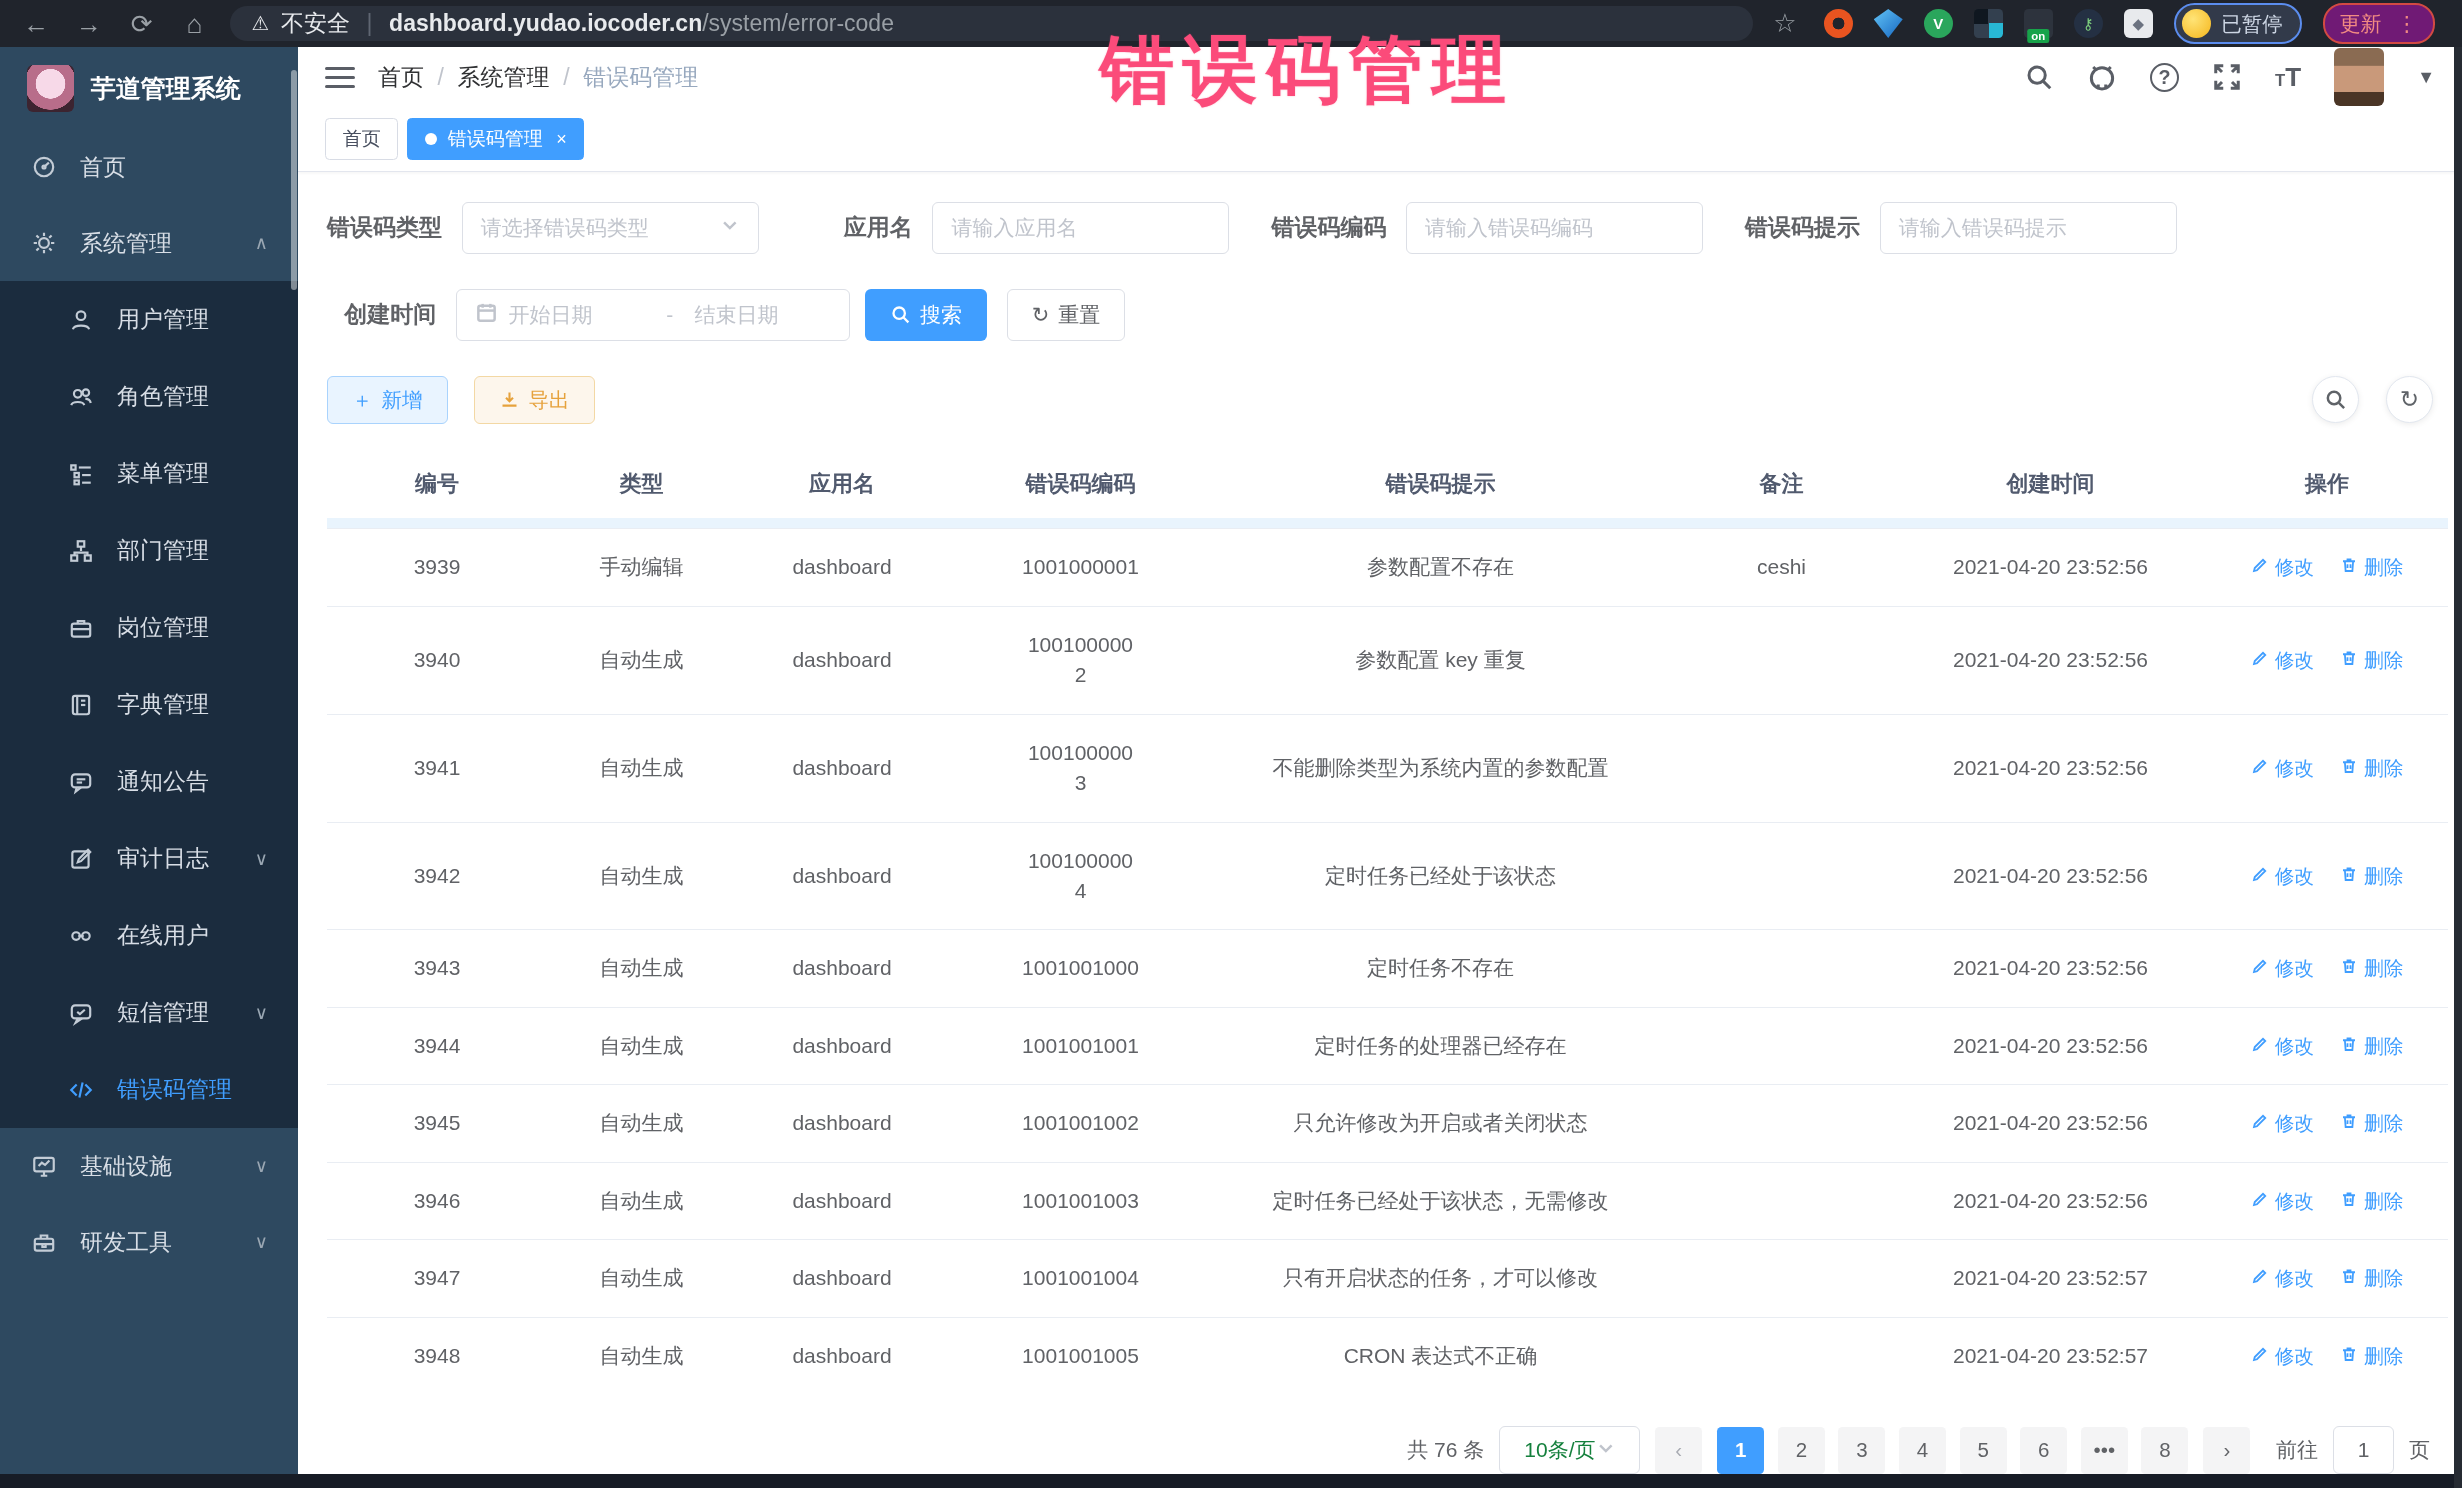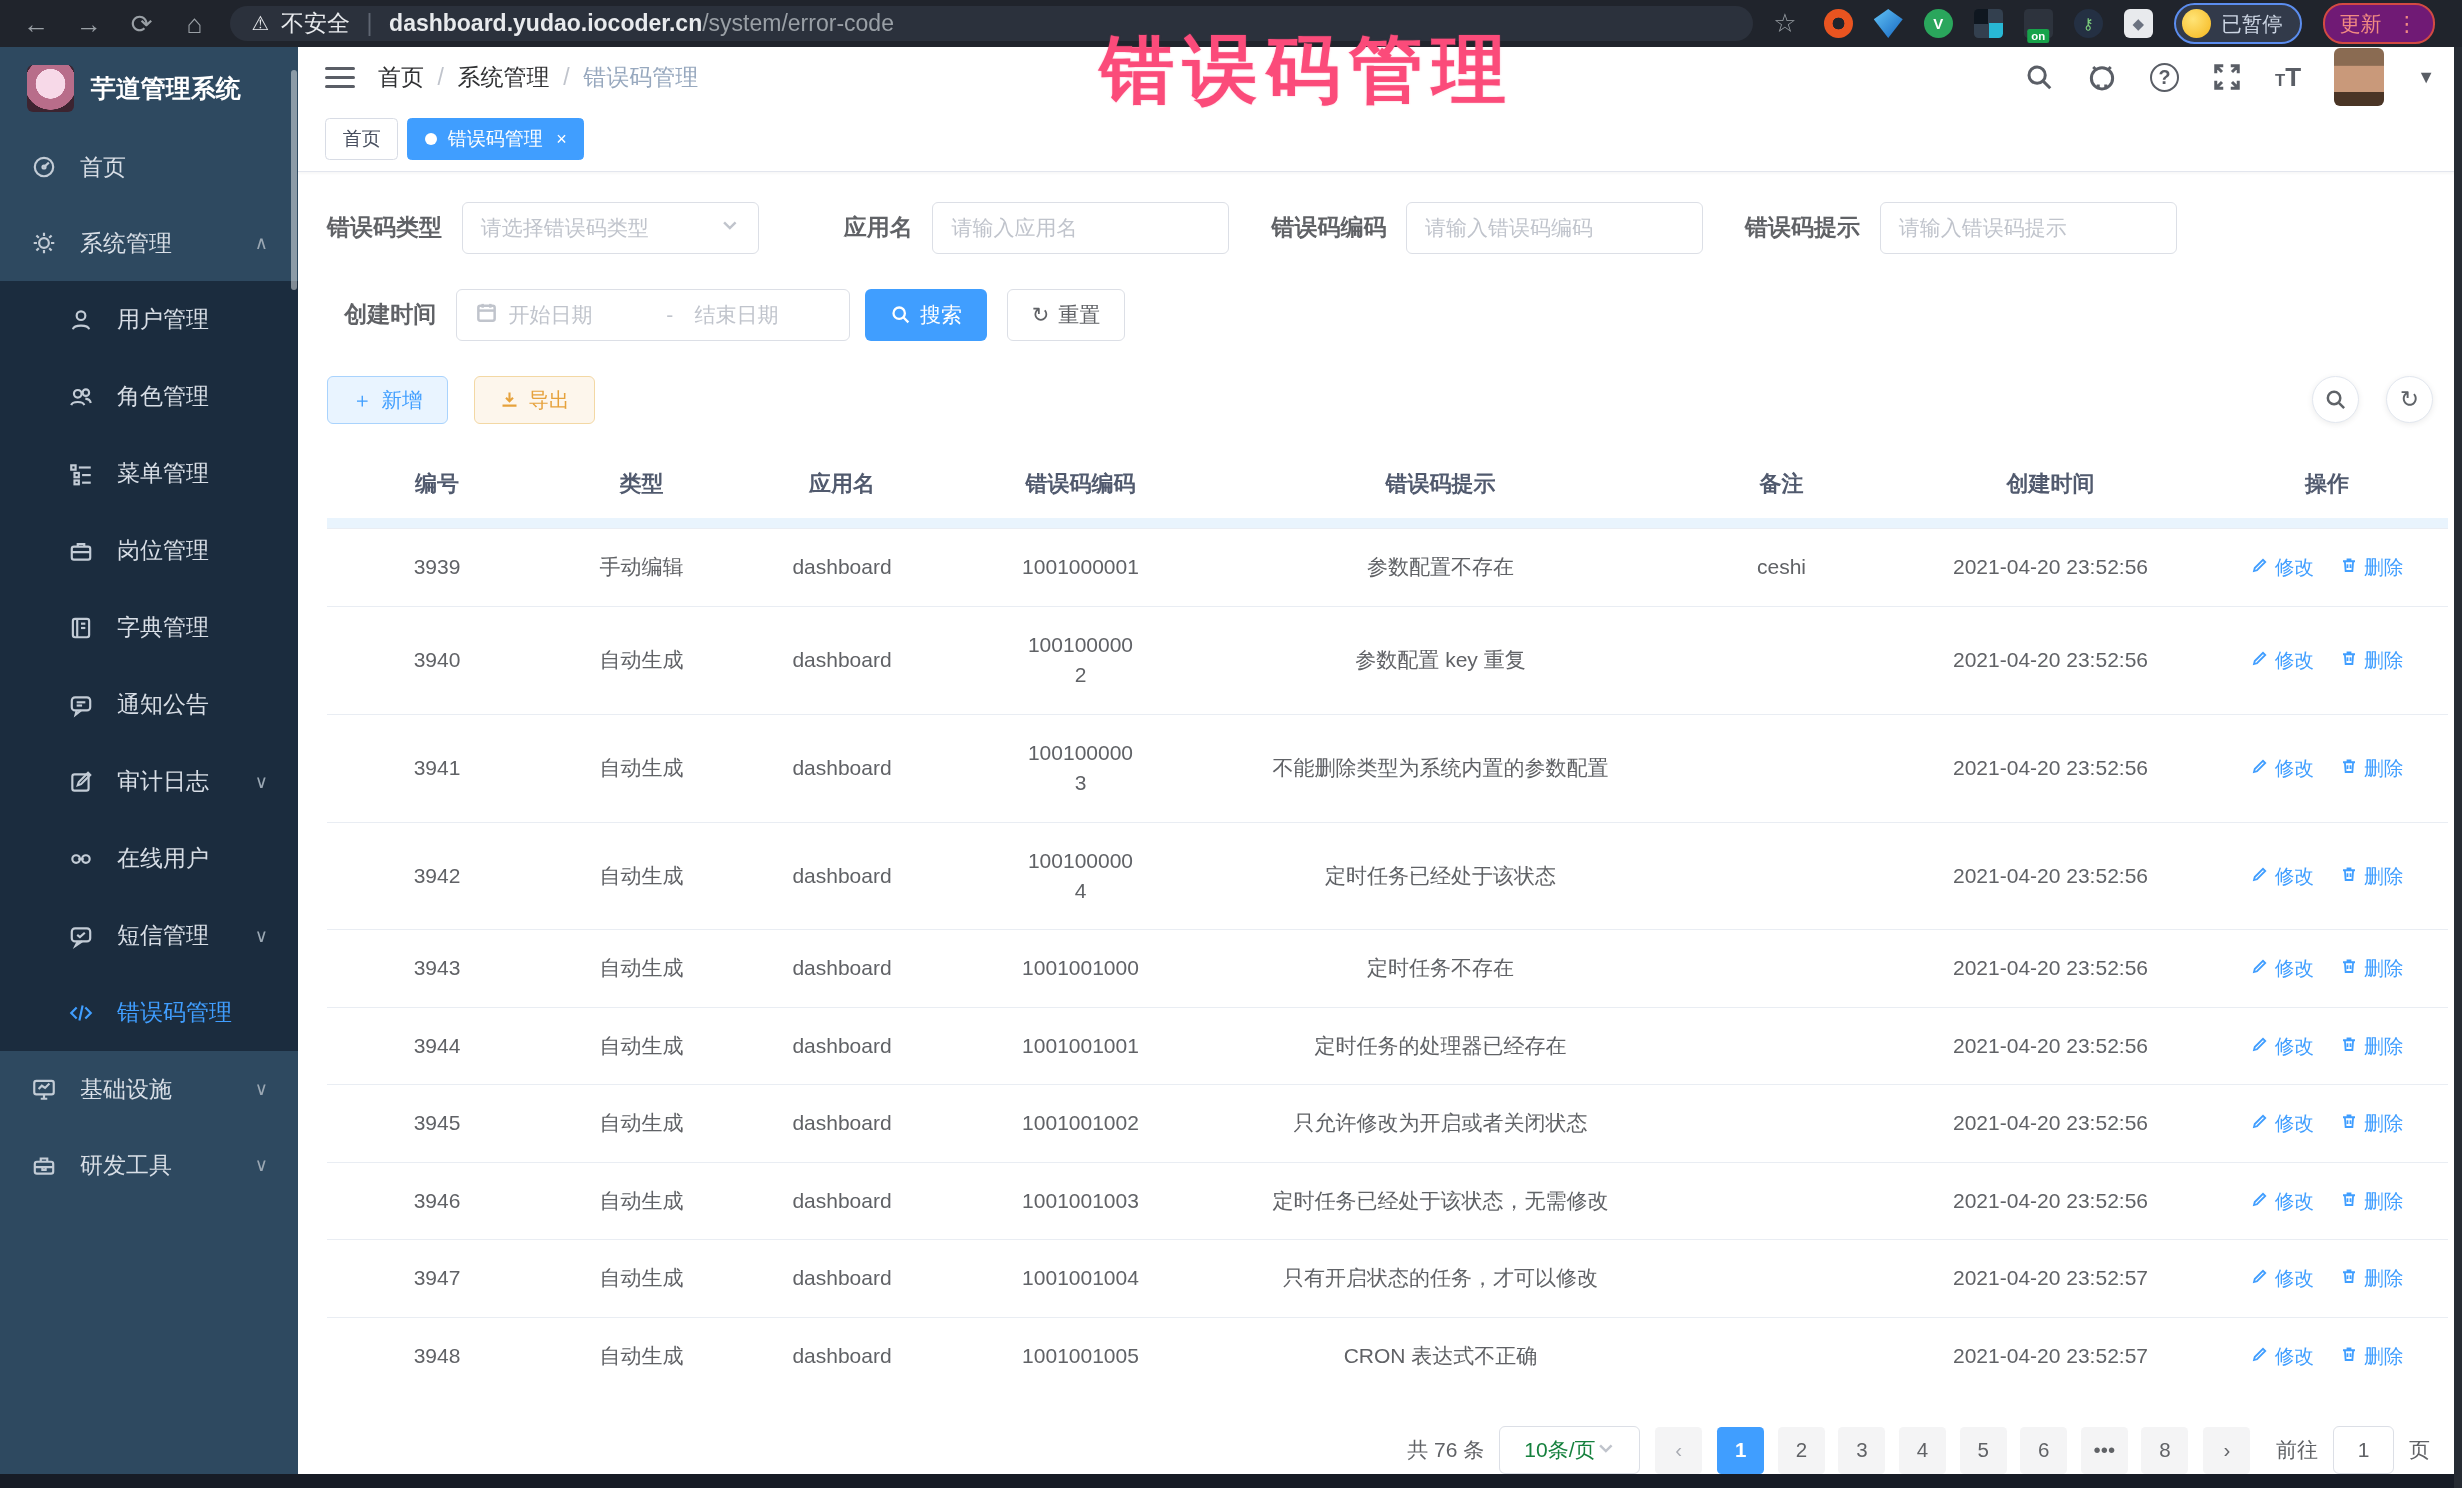--- a/index.html
+++ b/index.html
@@ -232,20 +232,31 @@
               <line x1="13" y1="13" x2="21" y2="13"></line>
               <rect x="6" y="18" width="4" height="3.5"></rect>
               <line x1="13" y1="20" x2="21" y2="20"></line>
             </svg>
           </span>
           <span>菜单管理</span>
         </li>
         <li class="mi mi-sub">
           <span class="cicon">
             <svg viewBox="0 0 24 24" style="stroke:currentColor;fill:none;stroke-width:2">
+              <rect x="9" y="3" width="6" height="5"></rect>
+              <rect x="3" y="16" width="5.5" height="5"></rect>
+              <rect x="15.5" y="16" width="5.5" height="5"></rect>
+              <path d="M12 8v4M6 16v-2.5h12V16"></path>
+            </svg>
+          </span>
+          <span>部门管理</span>
+        </li>
+        <li class="mi mi-sub">
+          <span class="cicon">
+            <svg viewBox="0 0 24 24" style="stroke:currentColor;fill:none;stroke-width:2">
               <rect x="3.5" y="8" width="17" height="12" rx="2"></rect>
               <path d="M9 8V5.5h6V8M3.5 13h17"></path>
             </svg>
           </span>
           <span>岗位管理</span>
         </li>
         <li class="mi mi-sub">
           <span class="cicon">
             <svg viewBox="0 0 24 24" style="stroke:currentColor;fill:none;stroke-width:2">
               <rect x="4.5" y="3.5" width="15" height="17" rx="2"></rect>

